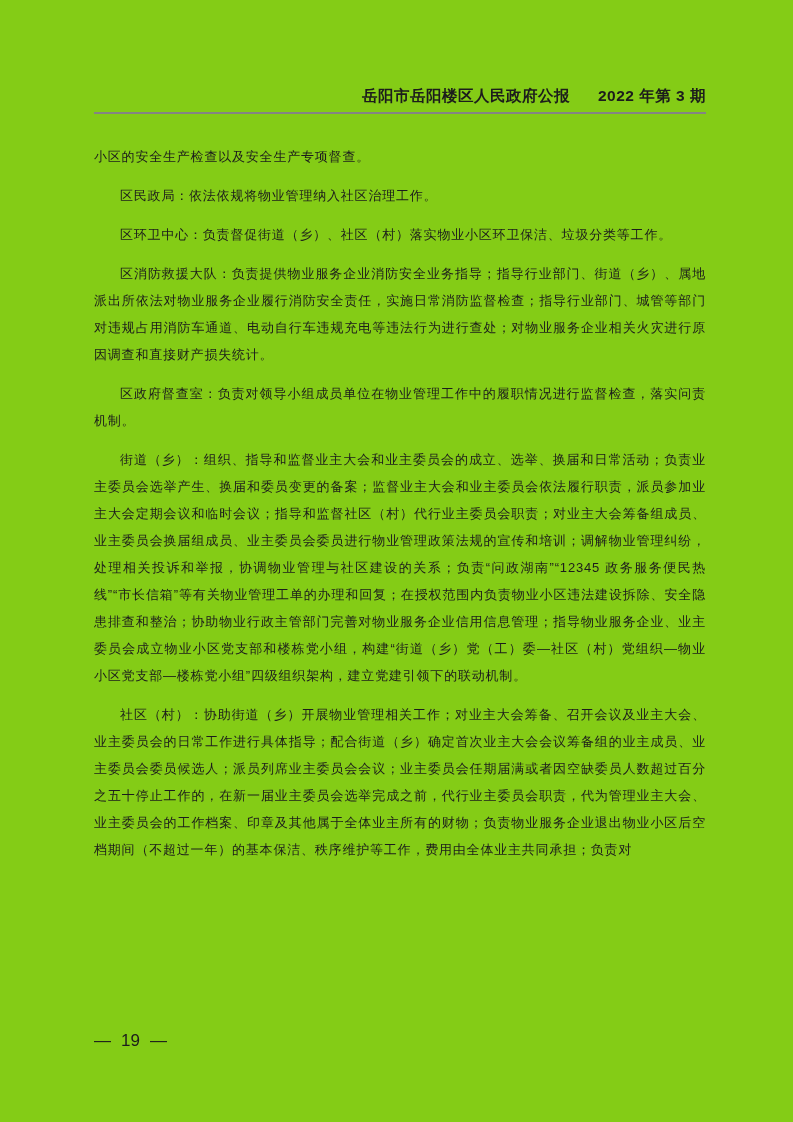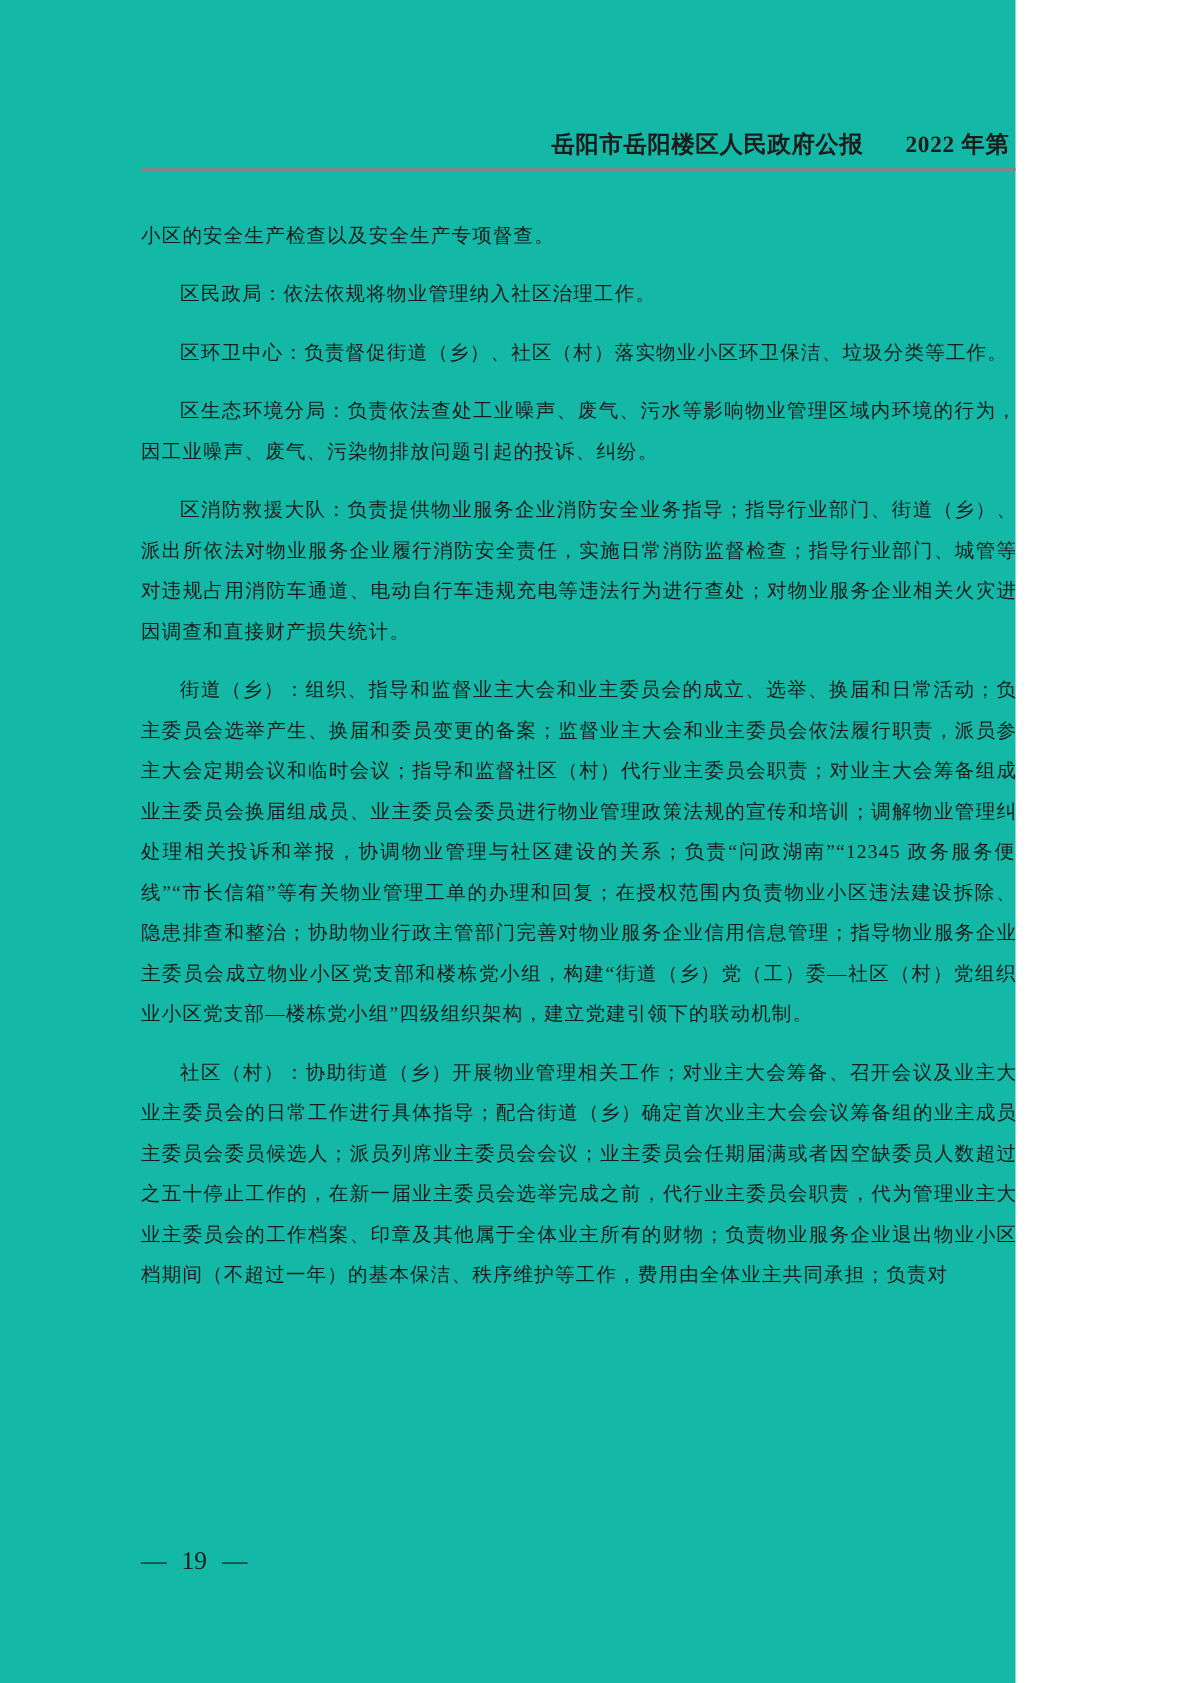--- a/index.html
+++ b/index.html
@@ -2,24 +2,24 @@
 <html><head>
 <meta charset="utf-8">
 <style>
   html, body {
     margin: 0;
     padding: 0;
     background: #ffffff;
   }
   .page {
     position: relative;
-    width: 677px;
+    width: 793px;
     height: 1122px;
-    background: #14b8a6;
-    font-family: Liberation Serif, serif;
+    background: #84cc16;
+    font-family: Liberation Sans, sans-serif;
     color: #1c1c1c;
     overflow: hidden;
   }
   .page-inner {
     position: absolute;
     left: 94px;
     top: 0;
     width: 612px;
   }
   .page-header {
@@ -70,22 +70,22 @@
   <div class="page-inner">
     <div class="page-header">
       <span class="title">岳阳市岳阳楼区人民政府公报</span>
       <span class="issue">2022 年第 3 期</span>
     </div>
     <div class="doc-body">
 
     <p class="no-indent">小区的安全生产检查以及安全生产专项督查。</p>
         <p class="indent">区民政局：依法依规将物业管理纳入社区治理工作。</p>
         <p class="indent">区环卫中心：负责督促街道（乡）、社区（村）落实物业小区环卫保洁、垃圾分类等工作。</p>
-        <p class="indent">区生态环境分局：负责依法查处工业噪声、废气、污水等影响物业管理区域内环境的行为，处理因工业噪声、废气、污染物排放问题引起的投诉、纠纷。</p>
         <p class="indent">区消防救援大队：负责提供物业服务企业消防安全业务指导；指导行业部门、街道（乡）、属地派出所依法对物业服务企业履行消防安全责任，实施日常消防监督检查；指导行业部门、城管等部门对违规占用消防车通道、电动自行车违规充电等违法行为进行查处；对物业服务企业相关火灾进行原因调查和直接财产损失统计。</p>
+        <p class="indent">区政府督查室：负责对领导小组成员单位在物业管理工作中的履职情况进行监督检查，落实问责机制。</p>
         <p class="indent">街道（乡）：组织、指导和监督业主大会和业主委员会的成立、选举、换届和日常活动；负责业主委员会选举产生、换届和委员变更的备案；监督业主大会和业主委员会依法履行职责，派员参加业主大会定期会议和临时会议；指导和监督社区（村）代行业主委员会职责；对业主大会筹备组成员、业主委员会换届组成员、业主委员会委员进行物业管理政策法规的宣传和培训；调解物业管理纠纷，处理相关投诉和举报，协调物业管理与社区建设的关系；负责“问政湖南”“12345 政务服务便民热线”“市长信箱”等有关物业管理工单的办理和回复；在授权范围内负责物业小区违法建设拆除、安全隐患排查和整治；协助物业行政主管部门完善对物业服务企业信用信息管理；指导物业服务企业、业主委员会成立物业小区党支部和楼栋党小组，构建“街道（乡）党（工）委—社区（村）党组织—物业小区党支部—楼栋党小组”四级组织架构，建立党建引领下的联动机制。</p>
         <p class="indent">社区（村）：协助街道（乡）开展物业管理相关工作；对业主大会筹备、召开会议及业主大会、业主委员会的日常工作进行具体指导；配合街道（乡）确定首次业主大会会议筹备组的业主成员、业主委员会委员候选人；派员列席业主委员会会议；业主委员会任期届满或者因空缺委员人数超过百分之五十停止工作的，在新一届业主委员会选举完成之前，代行业主委员会职责，代为管理业主大会、业主委员会的工作档案、印章及其他属于全体业主所有的财物；负责物业服务企业退出物业小区后空档期间（不超过一年）的基本保洁、秩序维护等工作，费用由全体业主共同承担；负责对</p>
       </div>
   </div>
   <div class="page-footer">
     <span>—</span>
     <span>19</span>
     <span>—</span>
   </div>
 </div>

